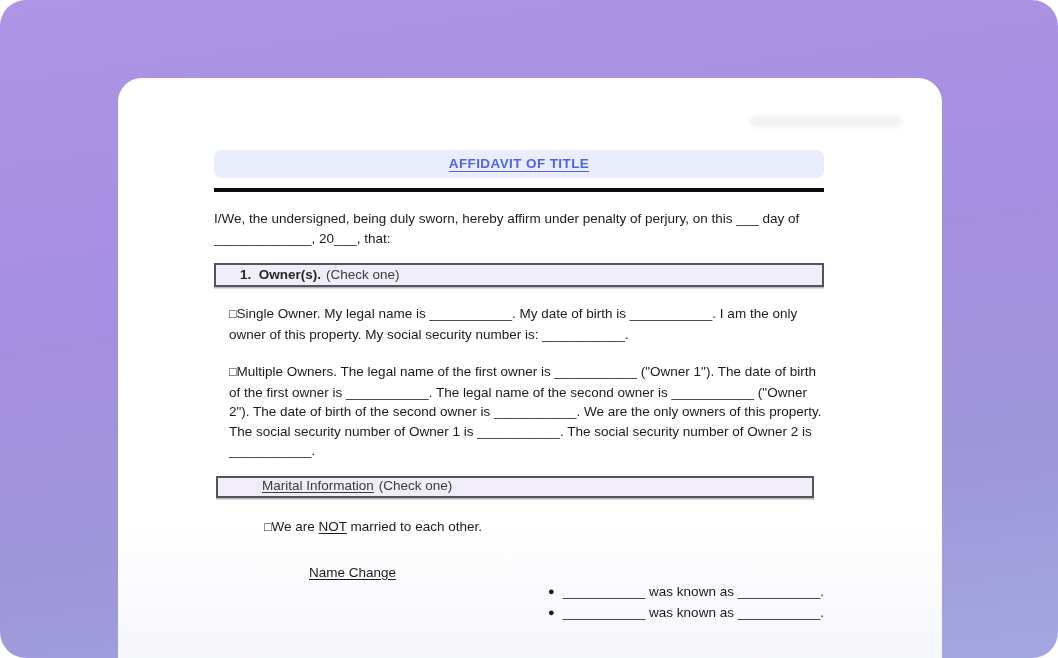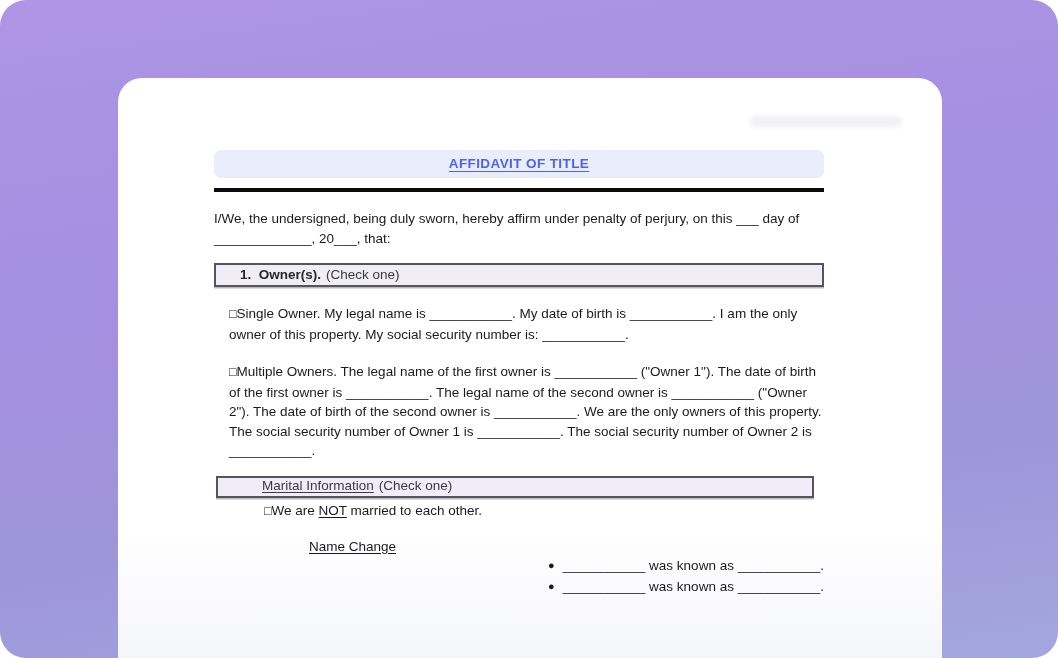--- a/index.html
+++ b/index.html
@@ -62,24 +62,24 @@
     margin-top:15px; margin-left:2px; width:598px; height:22px;
     background:var(--section-fill);
     border:2px solid var(--section-border);
     box-shadow:0 1.5px 0 rgba(60,60,70,.35);
     display:flex; align-items:flex-end; padding-left:44px;
     color:var(--heading-text);
   }
   .marital-box .sec-heading { text-decoration:underline; text-underline-offset:2px; }
   .marital-box .sec-hint { margin-left:5px; }
 
-  .checks { margin-left:50px; margin-top:2px; line-height:21px; }
+  .checks { margin-left:50px; margin-top:18px; line-height:21px; }
   .u { text-decoration:underline; text-underline-offset:2px; }
 
-  .name-change { margin-left:95px; margin-top:16px; }
+  .name-change { margin-left:95px; margin-top:26px; }
   .nc-heading { text-decoration:underline; text-underline-offset:2px; line-height:17px; }
   .nc-intro   { line-height:19px; }
   .nc-bullets { margin-left:26px; line-height:21px;text-align:right; }
   .bullet-glyph { font-size:11px; margin-right:8px; vertical-align:1px; }
 
   .cb { font-size:12.5px; }
 </style>
 </head>
 <body>
 

